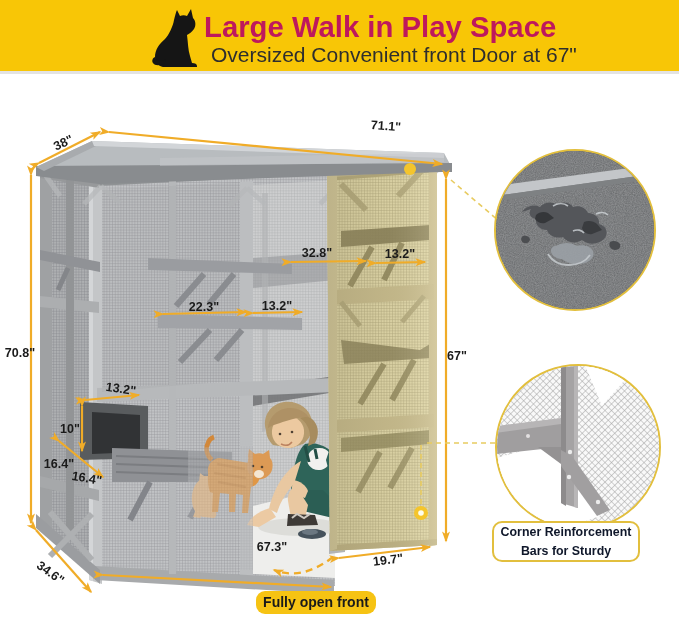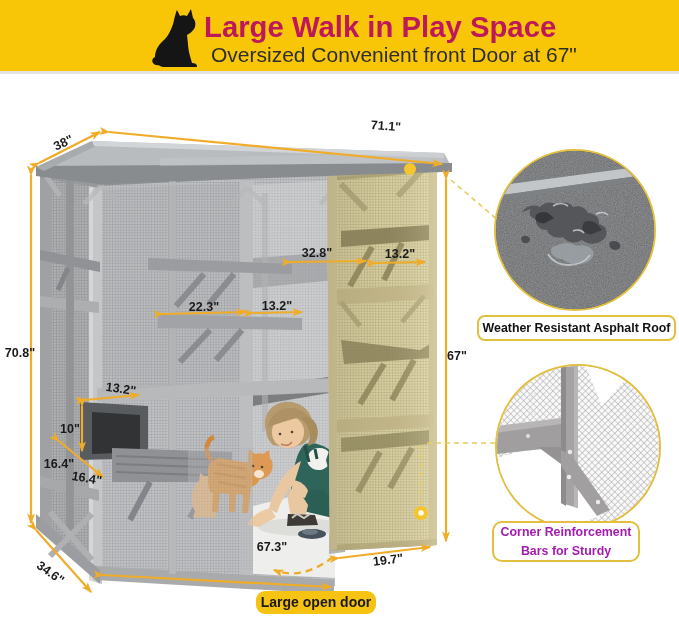--- a/index.html
+++ b/index.html
@@ -330,18 +330,17 @@
 </g>
 
 <g>
 <line x1="495" y1="443" x2="423" y2="443" stroke="#e8cb60" stroke-width="1.6" stroke-dasharray="5 4"></line>
 <line x1="421" y1="445" x2="421" y2="505" stroke="#e8cb60" stroke-width="1.6" stroke-dasharray="5 4"></line>
 <circle cx="421" cy="513" r="7" fill="#f4c52c"></circle>
 <circle cx="421" cy="513" r="2.8" fill="#fdfdee"></circle>
 </g>
 </svg>
 
-<div class="abs" style="left:477px;top:315px;width:195px;height:22px;background:#fff;border:2px solid #e2bf3e;border-radius:8px;font-size:12.4px;font-weight:bold;color:#111;text-align:center;line-height:22px;white-space:nowrap;">Weather Resistant Asphalt Roof</div>
-
-<div class="abs" style="left:492px;top:521px;width:144px;height:37px;background:#fff;border:2px solid #e2bf3e;border-radius:10px;font-size:12.4px;font-weight:bold;color:#a21caf;text-align:center;line-height:18.5px;">Corner Reinforcement<br>Bars for Sturdy</div>
-
-<div class="abs" style="left:256px;top:591px;width:120px;height:23px;background:#f6c313;border-radius:9px;font-weight:bold;font-size:14px;color:#1a1a1a;text-align:center;line-height:23px;">Large open door</div>
+
+<div class="abs" style="left:492px;top:521px;width:144px;height:37px;background:#fff;border:2px solid #e2bf3e;border-radius:10px;font-size:12.4px;font-weight:bold;color:#0f172a;text-align:center;line-height:18.5px;">Corner Reinforcement<br>Bars for Sturdy</div>
+
+<div class="abs" style="left:256px;top:591px;width:120px;height:23px;background:#f6c313;border-radius:9px;font-weight:bold;font-size:14px;color:#1a1a1a;text-align:center;line-height:23px;">Fully open front</div>
 </div>
 
 </body></html>

